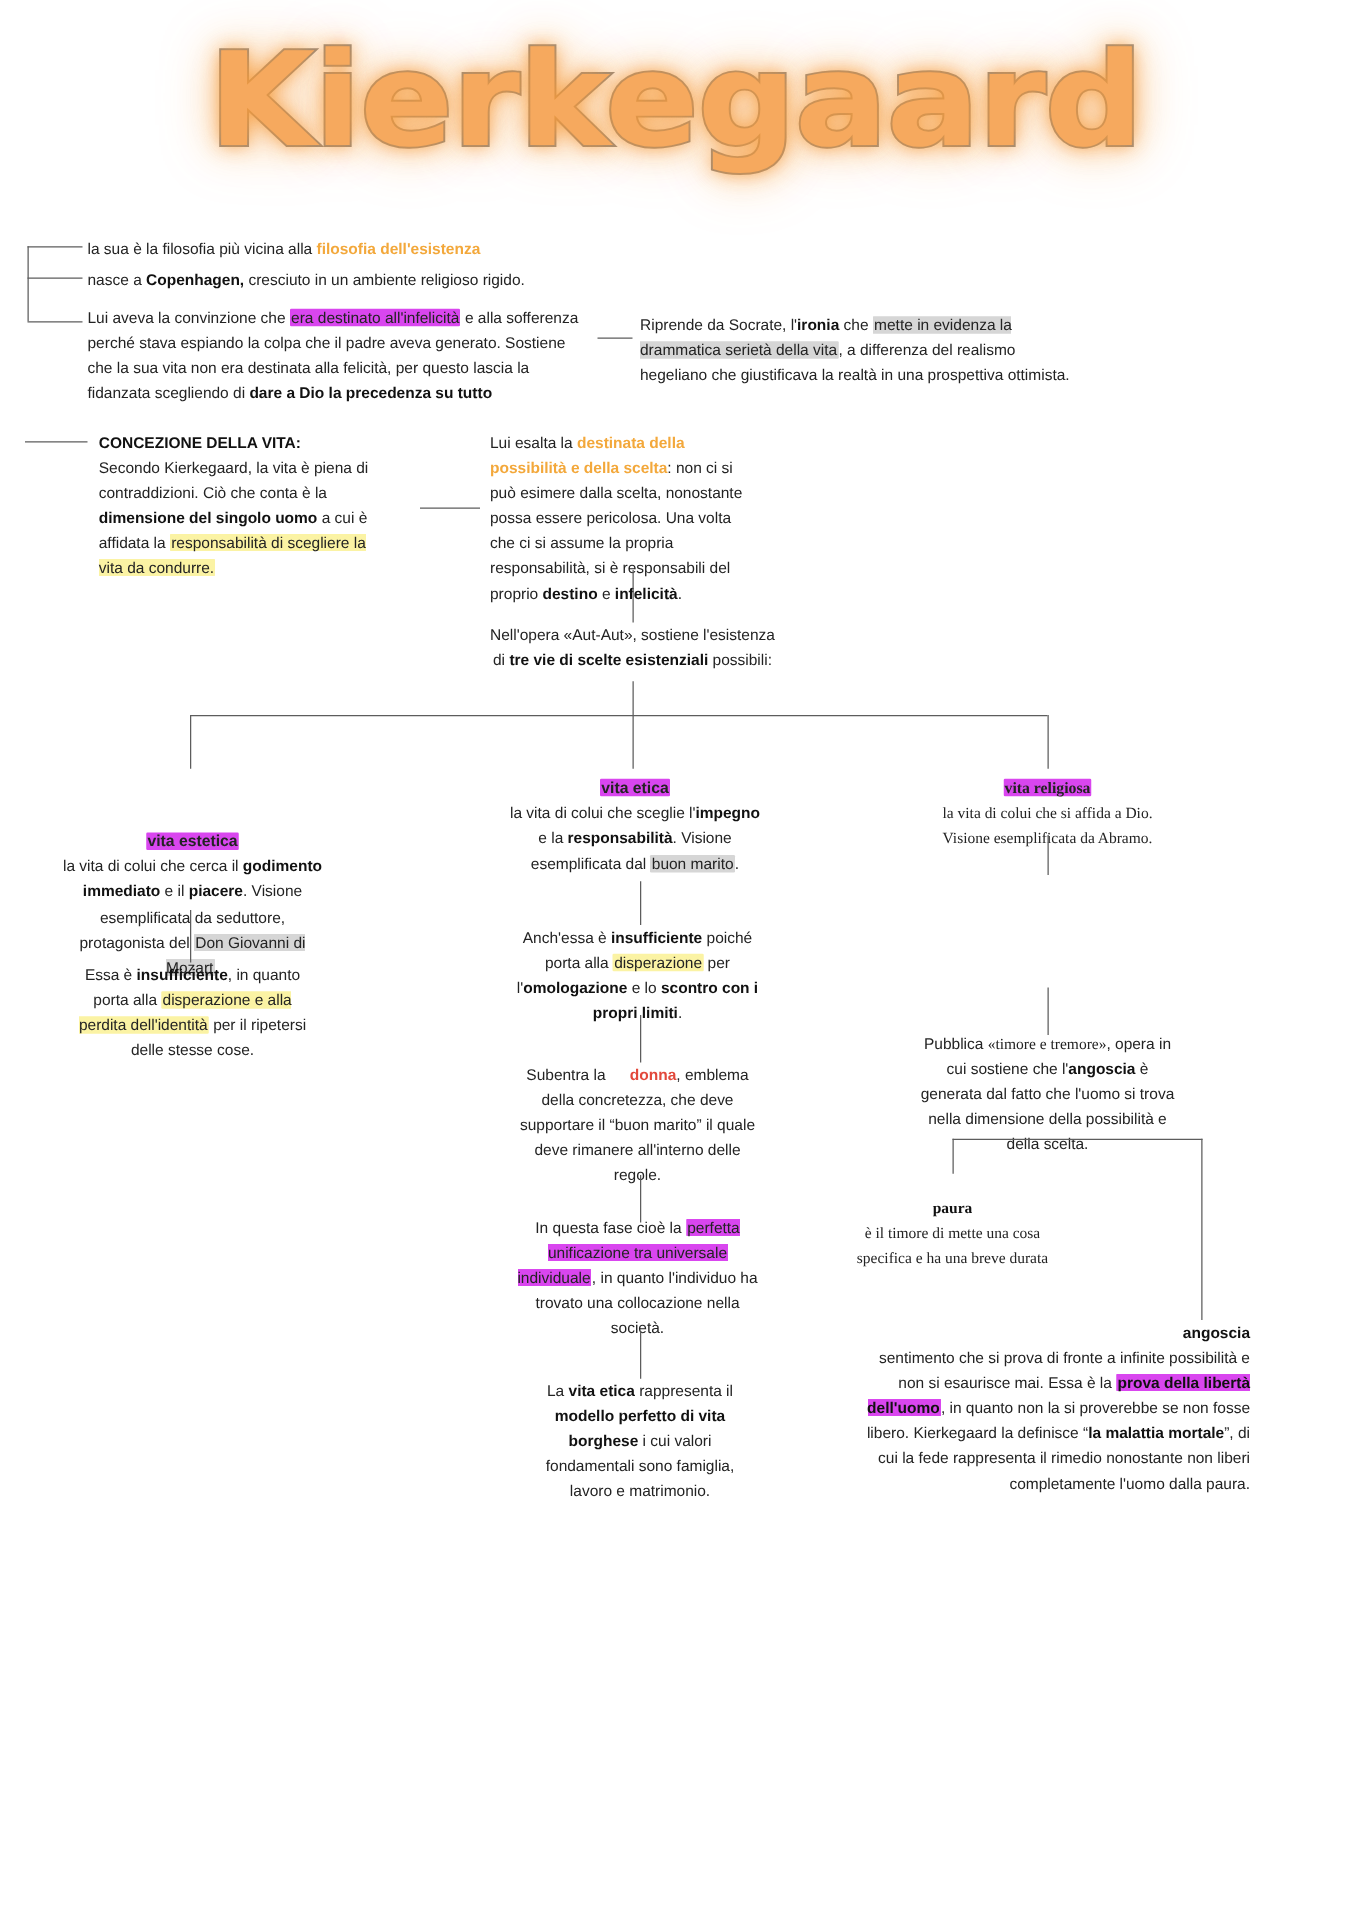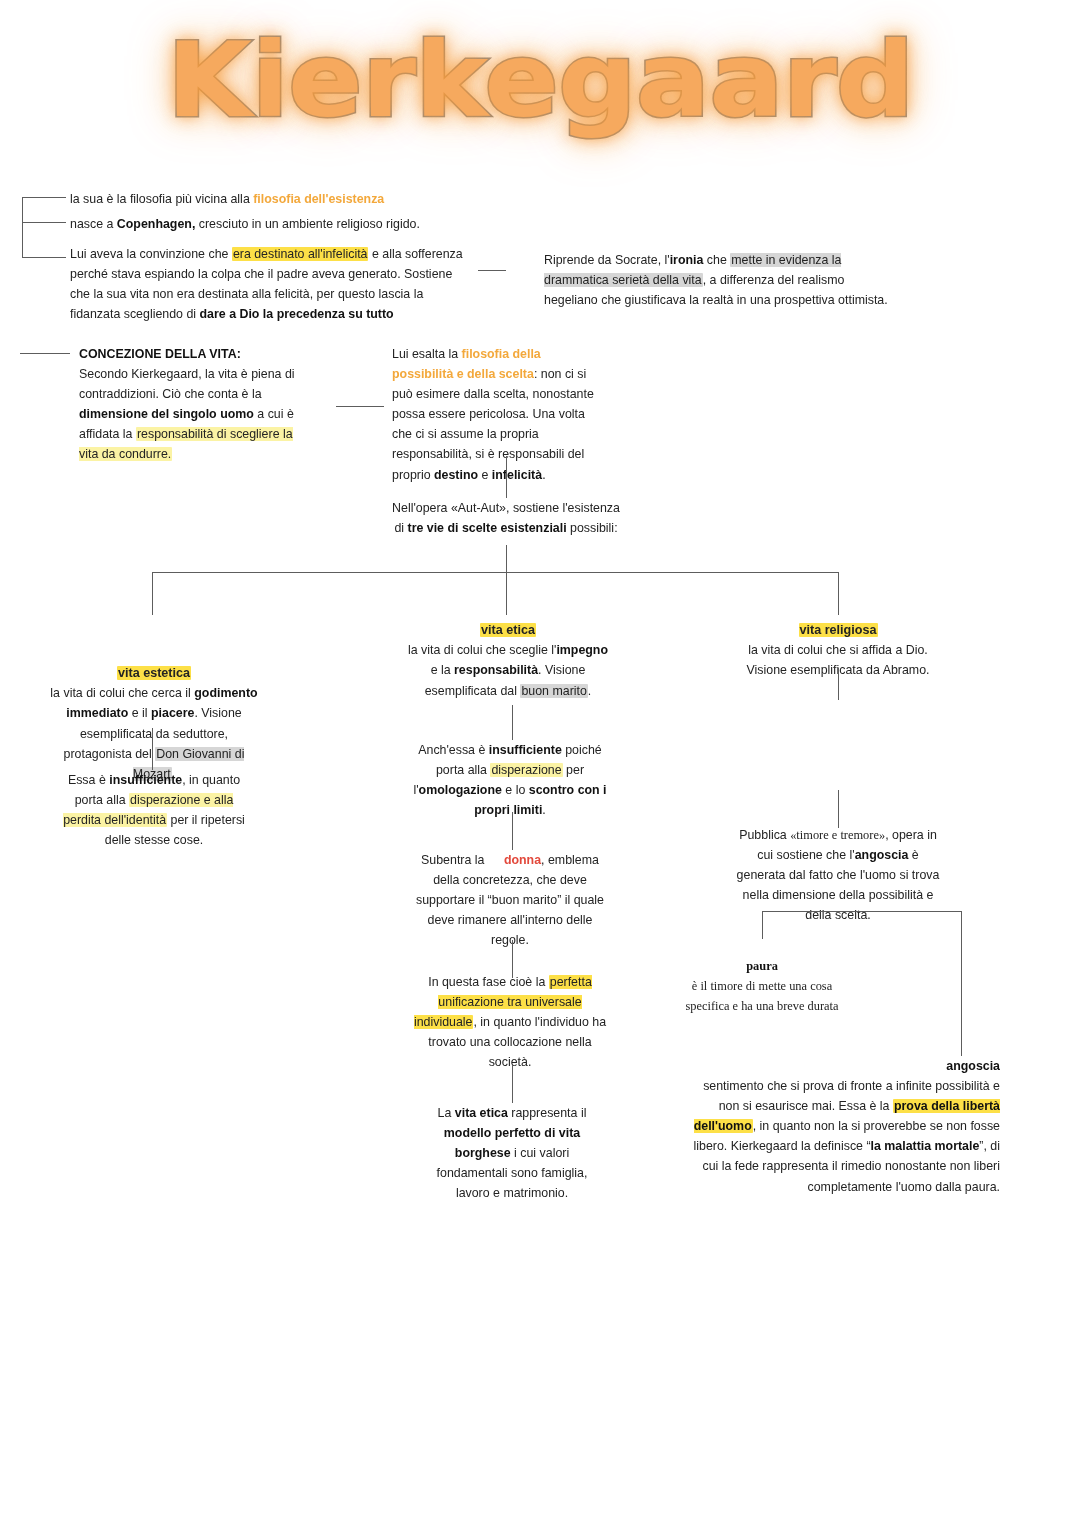--- a/index.html
+++ b/index.html
@@ -32,21 +32,21 @@
       0 0 46px rgba(246,154,58,.35);
   }
 
   
   .tb{position:absolute;font-size:12.4px;line-height:1.62;color:#232323;}
   .tb.center{text-align:center;}
   .tb.right{text-align:right;}
   b,.b{font-weight:700;color:#111;}
 
   .hl-y{background:#FBF3A4;padding:0 1px;border-radius:1px;}
-  .hl-o{background:#fde047;padding:0 1px;border-radius:1px;}
+  .hl-o{background:#d946ef;padding:0 1px;border-radius:1px;}
   .hl-g{background:#D6D6D6;padding:0 1px;border-radius:1px;}
   .orange-t{color:#F3A83B;font-weight:700;}
   .red-t{color:#E2483B;font-weight:700;margin-left:16px;}
   .ital{font-family:"Liberation Serif", serif;}
 
   .head-chip{font-weight:700;font-size:12.6px;}
 
   
   .ln{position:absolute;background:#5d5d5d;}
   .lnh{height:1px;}
@@ -72,35 +72,35 @@
 
   <div class="tb" style="left:70px;top:214px;width:420px;">
     <span>nasce a </span><b>Copenhagen,</b><span> cresciuto in un ambiente religioso rigido.</span>
   </div>
 
   <div class="tb" style="left:70px;top:244px;width:400px;">
     <span>Lui aveva la convinzione che </span><span class="hl-o">era destinato all'infelicità</span><span> e alla sofferenza perché stava espiando la colpa che il padre aveva generato. Sostiene che la sua vita non era destinata alla felicità, per questo lascia la fidanzata scegliendo di </span><b>dare a Dio la precedenza su tutto</b>
   </div>
 
   <div class="ln lnh" style="left:478px;top:270px;width:28px;"></div>
-  <div class="tb" style="left:512px;top:250px;width:350px;margin-left:32px;">
+  <div class="tb" style="left:512px;top:250px;width:350px;">
     <span>Riprende da Socrate, l'</span><b>ironia</b><span> che </span><span class="hl-g">mette in evidenza la drammatica serietà della vita</span><span>, a differenza del realismo hegeliano che giustificava la realtà in una prospettiva ottimista.</span>
   </div>
 
   <div class="ln lnh" style="left:20px;top:353px;width:50px;"></div>
   <div class="tb" style="left:79px;top:344px;width:235px;">
     <b>CONCEZIONE DELLA VITA:</b><br>
     <span>Secondo Kierkegaard, la vita è piena di contraddizioni.</span>
     <span>Ciò che conta è la </span><b>dimensione del singolo uomo</b><span> a cui è affidata la </span><span class="hl-y">responsabilità di scegliere la vita da condurre.</span>
   </div>
 
   <div class="ln lnh" style="left:336px;top:406px;width:48px;"></div>
 
   <div class="tb" style="left:392px;top:344px;width:212px;">
-    <span>Lui esalta la </span><span class="orange-t">filosofia della possibilità e della scelta</span><span>: non ci si può esimere dalla scelta, nonostante possa essere pericolosa.</span>
+    <span>Lui esalta la </span><span class="orange-t">destinata della possibilità e della scelta</span><span>: non ci si può esimere dalla scelta, nonostante possa essere pericolosa.</span>
     <span>Una volta che ci si assume la propria responsabilità, si è responsabili del proprio </span><b>destino</b><span> e </span><b>infelicità</b><span>.</span>
   </div>
 
   <div class="ln lnv" style="left:506px;top:456px;height:42px;"></div>
 
   <div class="tb center" style="left:386px;top:498px;width:240px;">
     <span>Nell'opera «Aut-Aut», sostiene l'esistenza di </span><b>tre vie di scelte esistenziali</b><span> possibili:</span>
   </div>
 
   <div class="ln lnv" style="left:506px;top:545px;height:70px;"></div>
@@ -141,21 +141,21 @@
   <div class="tb center" style="left:412px;top:972px;width:196px;">
     <span>In questa fase cioè la </span><span class="hl-o">perfetta unificazione tra universale individuale</span><span>, in quanto l'individuo ha trovato una collocazione nella società.</span>
   </div>
 
   <div class="ln lnv" style="left:512px;top:1065px;height:38px;"></div>
 
   <div class="tb center" style="left:422px;top:1103px;width:180px;">
     <span>La </span><b>vita etica</b><span> rappresenta il </span><b>modello perfetto di vita borghese</b><span> i cui valori fondamentali sono famiglia, lavoro e matrimonio.</span>
   </div>
 
-  <div class="tb center" style="left:738px;top:620px;width:200px;">
+  <div class="tb center" style="left:738px;top:620px;width:200px;font-family:Liberation Serif, serif;">
     <span class="head-chip hl-o">vita religiosa</span><br>
     <span>la vita di colui che si affida a Dio. Visione esemplificata da Abramo.</span>
   </div>
 
   <div class="ln lnv" style="left:838px;top:668px;height:32px;"></div>
 
 
   <div class="ln lnv" style="left:838px;top:790px;height:38px;"></div>
 
   <div class="tb center" style="left:732px;top:825px;width:212px;">

